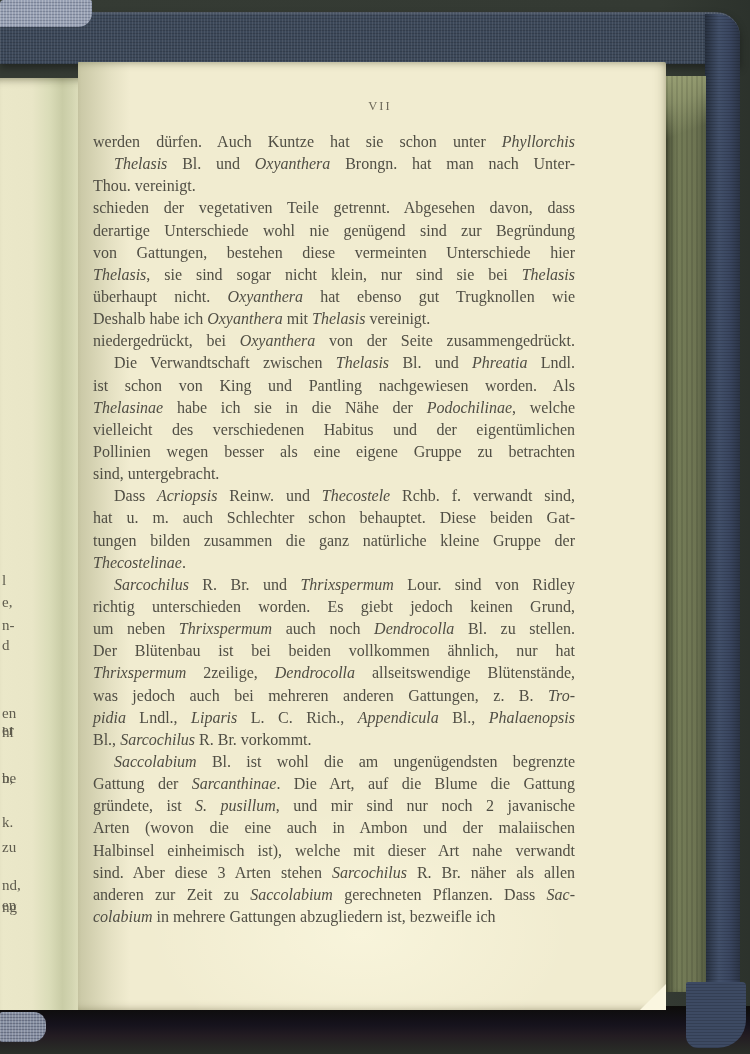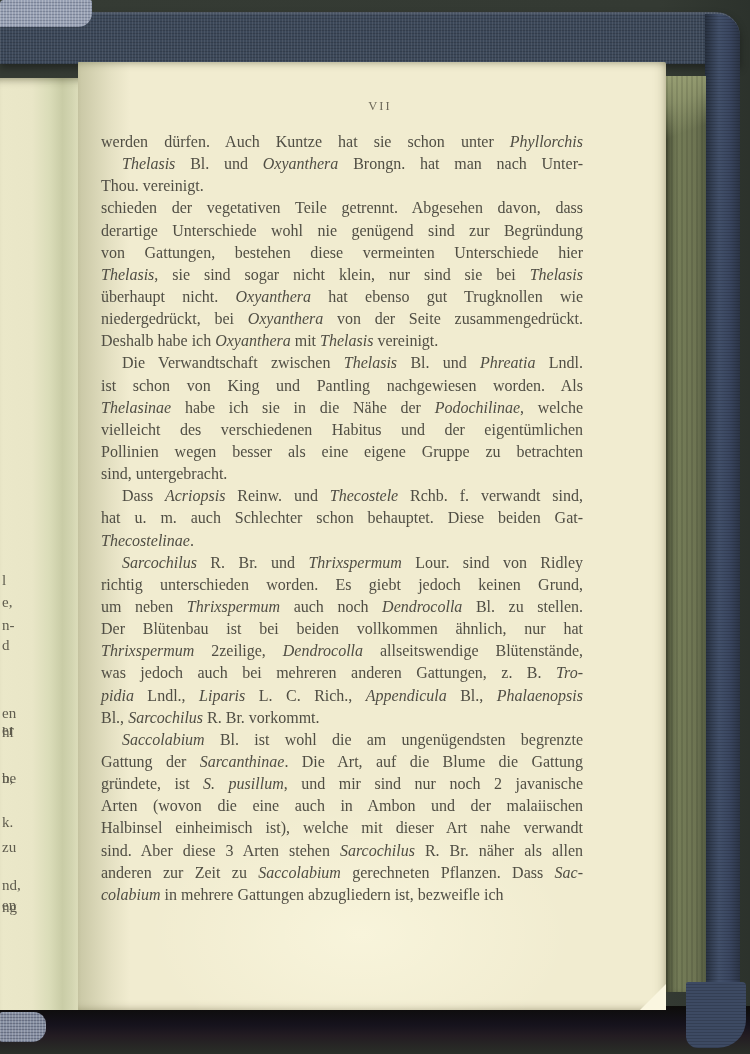--- a/index.html
+++ b/index.html
@@ -111,21 +111,21 @@
   }
 
   
   .page-number {
     position: absolute; left: 78px; top: 99px; width: 604px;
     text-align: center; font-size: 12.5px; letter-spacing: 2px;
     color: #6e6a5b;
   }
   .text-block {
     position: absolute; left: 93px; top: 131px; width: 482px;
-    font-size: 16px; line-height: 22.15px; color: #504e44; margin-left: 8px;
+    font-size: 16px; line-height: 22.15px; color: #504e44;
   }
   .line { text-align: justify; text-align-last: justify; height: 22.15px; }
   .line.last { text-align-last: auto; }
   .line.indent { text-indent: 21px; }
   .it { font-style: italic; }
 </style>
 </head>
 <body>
 
 <div class="cover-top"></div>
@@ -160,30 +160,31 @@
 <div class="page-number">VII</div>
 <div class="text-block">
     <div class="line"><span>werden dürfen. Auch Kuntze hat sie schon unter </span><span class="it">Phyllorchis</span></div>
     <div class="line indent"><span class="it">Thelasis</span><span> Bl. und </span><span class="it">Oxyanthera</span><span> Brongn. hat man nach Unter-</span></div>
     <div class="line last"><span>Thou. vereinigt.</span></div>
     <div class="line"><span>schieden der vegetativen Teile getrennt. Abgesehen davon, dass</span></div>
     <div class="line"><span>derartige Unterschiede wohl nie genügend sind zur Begründung</span></div>
     <div class="line"><span>von Gattungen, bestehen diese vermeinten Unterschiede hier</span></div>
     <div class="line"><span class="it">Thelasis</span><span>, sie sind sogar nicht klein, nur sind sie bei </span><span class="it">Thelasis</span></div>
     <div class="line"><span>überhaupt nicht. </span><span class="it">Oxyanthera</span><span> hat ebenso gut Trugknollen wie</span></div>
+    <div class="line last"><span>Deshalb habe ich </span><span class="it">Oxyanthera</span><span> mit </span><span class="it">Thelasis</span><span> vereinigt.</span></div>
     <div class="line"><span>niedergedrückt, bei </span><span class="it">Oxyanthera</span><span> von der Seite zusammengedrückt.</span></div>
-    <div class="line last"><span>Deshalb habe ich </span><span class="it">Oxyanthera</span><span> mit </span><span class="it">Thelasis</span><span> vereinigt.</span></div>
     <div class="line indent"><span>Die Verwandtschaft zwischen </span><span class="it">Thelasis</span><span> Bl. und </span><span class="it">Phreatia</span><span> Lndl.</span></div>
     <div class="line"><span>ist schon von King und Pantling nachgewiesen worden. Als</span></div>
     <div class="line"><span class="it">Thelasinae</span><span> habe ich sie in die Nähe der </span><span class="it">Podochilinae</span><span>, welche</span></div>
     <div class="line"><span>vielleicht des verschiedenen Habitus und der eigentümlichen</span></div>
     <div class="line"><span>Pollinien wegen besser als eine eigene Gruppe zu betrachten</span></div>
     <div class="line last"><span>sind, untergebracht.</span></div>
     <div class="line indent"><span>Dass </span><span class="it">Acriopsis</span><span> Reinw. und </span><span class="it">Thecostele</span><span> Rchb. f. verwandt sind,</span></div>
     <div class="line"><span>hat u. m. auch Schlechter schon behauptet. Diese beiden Gat-</span></div>
+    <div class="line"><span>tungen bilden zusammen die ganz natürliche kleine Gruppe der</span></div>
     <div class="line last"><span class="it">Thecostelinae</span><span>.</span></div>
     <div class="line indent"><span class="it">Sarcochilus</span><span> R. Br. und </span><span class="it">Thrixspermum</span><span> Lour. sind von Ridley</span></div>
     <div class="line"><span>richtig unterschieden worden. Es giebt jedoch keinen Grund,</span></div>
     <div class="line"><span>um neben </span><span class="it">Thrixspermum</span><span> auch noch </span><span class="it">Dendrocolla</span><span> Bl. zu stellen.</span></div>
     <div class="line"><span>Der Blütenbau ist bei beiden vollkommen ähnlich, nur hat</span></div>
     <div class="line"><span class="it">Thrixspermum</span><span> 2zeilige, </span><span class="it">Dendrocolla</span><span> allseitswendige Blütenstände,</span></div>
     <div class="line"><span>was jedoch auch bei mehreren anderen Gattungen, z. B. </span><span class="it">Tro-</span></div>
     <div class="line"><span class="it">pidia</span><span> Lndl., </span><span class="it">Liparis</span><span> L. C. Rich., </span><span class="it">Appendicula</span><span> Bl., </span><span class="it">Phalaenopsis</span></div>
     <div class="line last"><span>Bl., </span><span class="it">Sarcochilus</span><span> R. Br. vorkommt.</span></div>
     <div class="line indent"><span class="it">Saccolabium</span><span> Bl. ist wohl die am ungenügendsten begrenzte</span></div>

